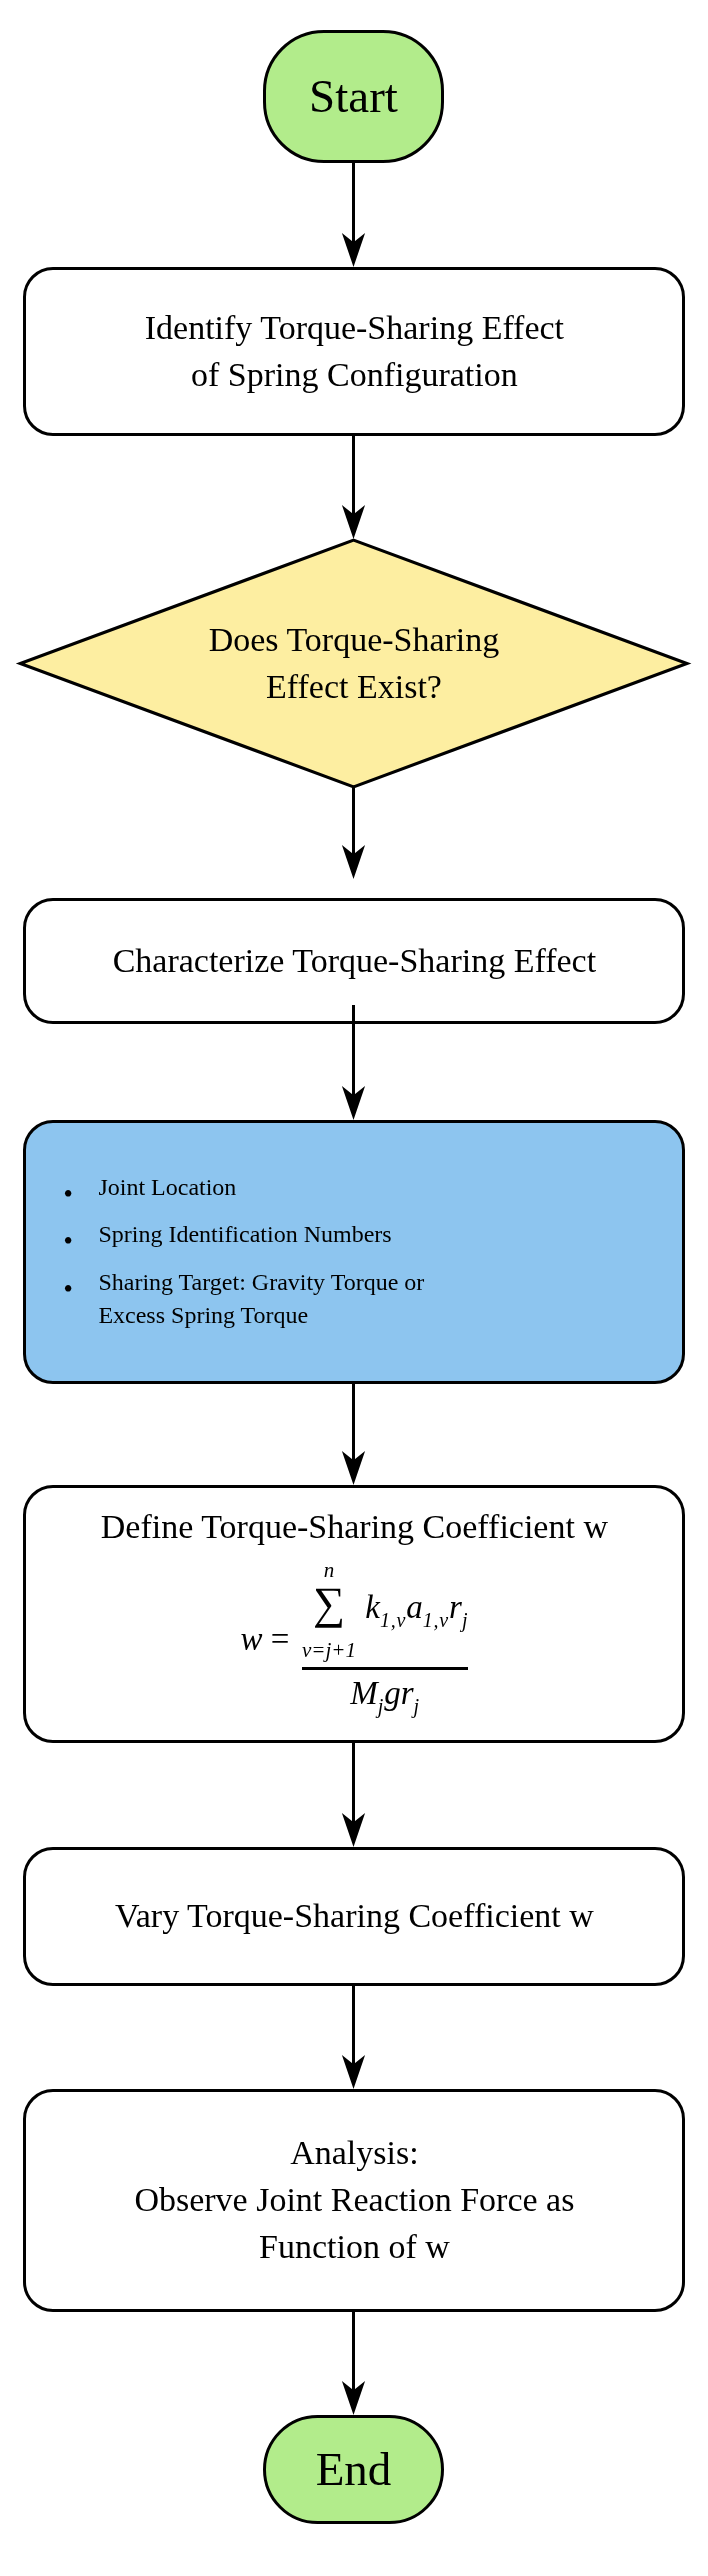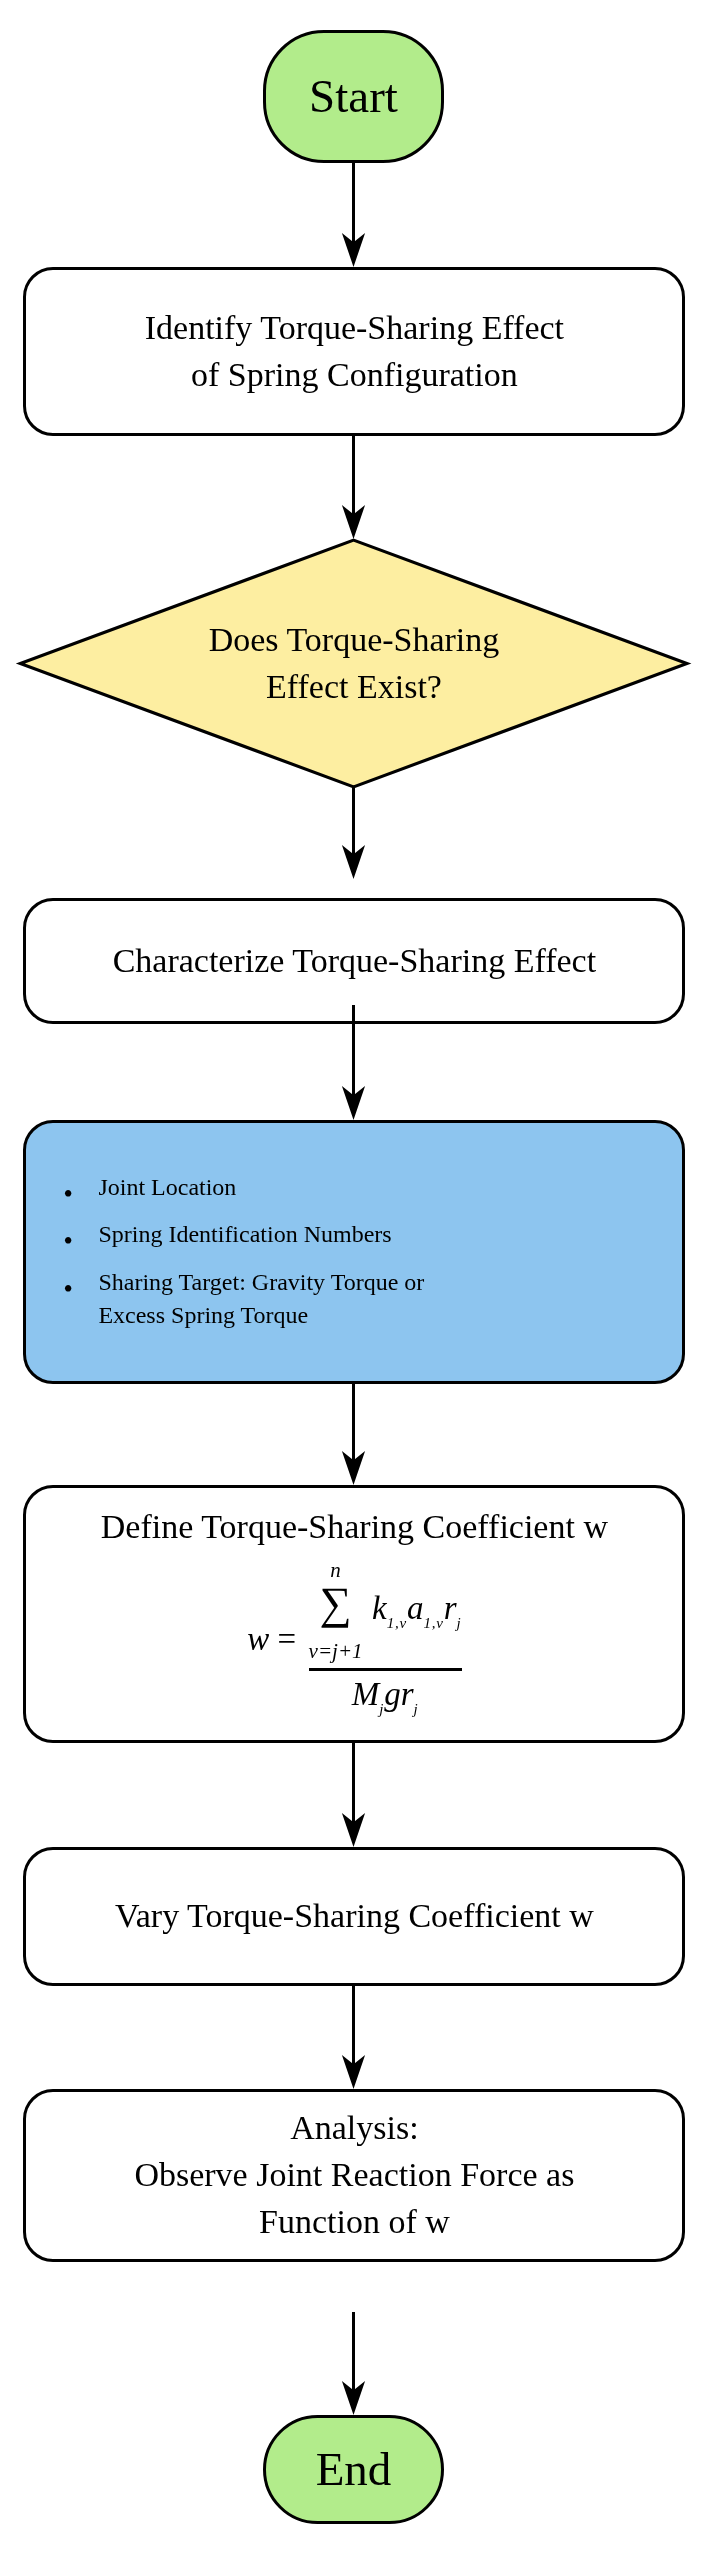--- a/index.html
+++ b/index.html
@@ -64,21 +64,21 @@
     font-style:italic;font-size:33px;padding-bottom:11px;
   }
   .frac{display:inline-flex;flex-direction:column;align-items:center;}
   .frac-num{display:flex;align-items:center;gap:9.4px;}
   .sum-col{display:flex;flex-direction:column;align-items:center;line-height:1;}
   .sum-upper,.sum-lower{font-size:21px;font-style:italic;}
   .sum-upper{margin-bottom:3.1px;}
   .sum-lower{margin-top:18px;font-style:italic;}
   .sum-sign{font-size:45px;font-style:normal;line-height:.85;}
   .frac-bar{align-self:stretch;height:3.1px;background:var(--stroke);margin:6.2px 0 4.7px 0;}
-  .math-sub{font-size:15px;vertical-align:-9.4px;letter-spacing:0.8px;}
+  .math-sub{font-size:20px;vertical-align:-9.4px;letter-spacing:0.8px;}
   
   .arrow{position:absolute;left:338px;width:31px;}
   .arrow .shaft{position:absolute;left:14px;top:0;bottom:23.4px;width:3.1px;background:var(--stroke);}
   .arrow .head{position:absolute;left:0;bottom:0;width:31px;height:34px;}
   .arrow .head polygon{fill:var(--stroke);}
 </style>
 </head>
 <body>
 
 <div class="canvas">
@@ -187,21 +187,21 @@
     <span>Vary Torque-Sharing Coefficient w</span>
   </div>
 
   <div class="arrow" style="top:1986px;height:103px;">
     <div class="shaft"></div>
     <svg class="head" viewBox="0 0 40 44">
         <polygon points="5,0 20,44 35,0 20,12"></polygon>
       </svg>
   </div>
 
-  <div class="node process" style="left:23.4px;top:2089px;width:662px;height:173px;">
+  <div class="node process" style="left:23.4px;top:2089px;width:662px;height:223px;">
     <span>Analysis:
 Observe Joint Reaction Force as
 Function of w</span>
   </div>
 
   <div class="arrow" style="top:2312px;height:103px;">
     <div class="shaft"></div>
     <svg class="head" viewBox="0 0 40 44">
         <polygon points="5,0 20,44 35,0 20,12"></polygon>
       </svg>

